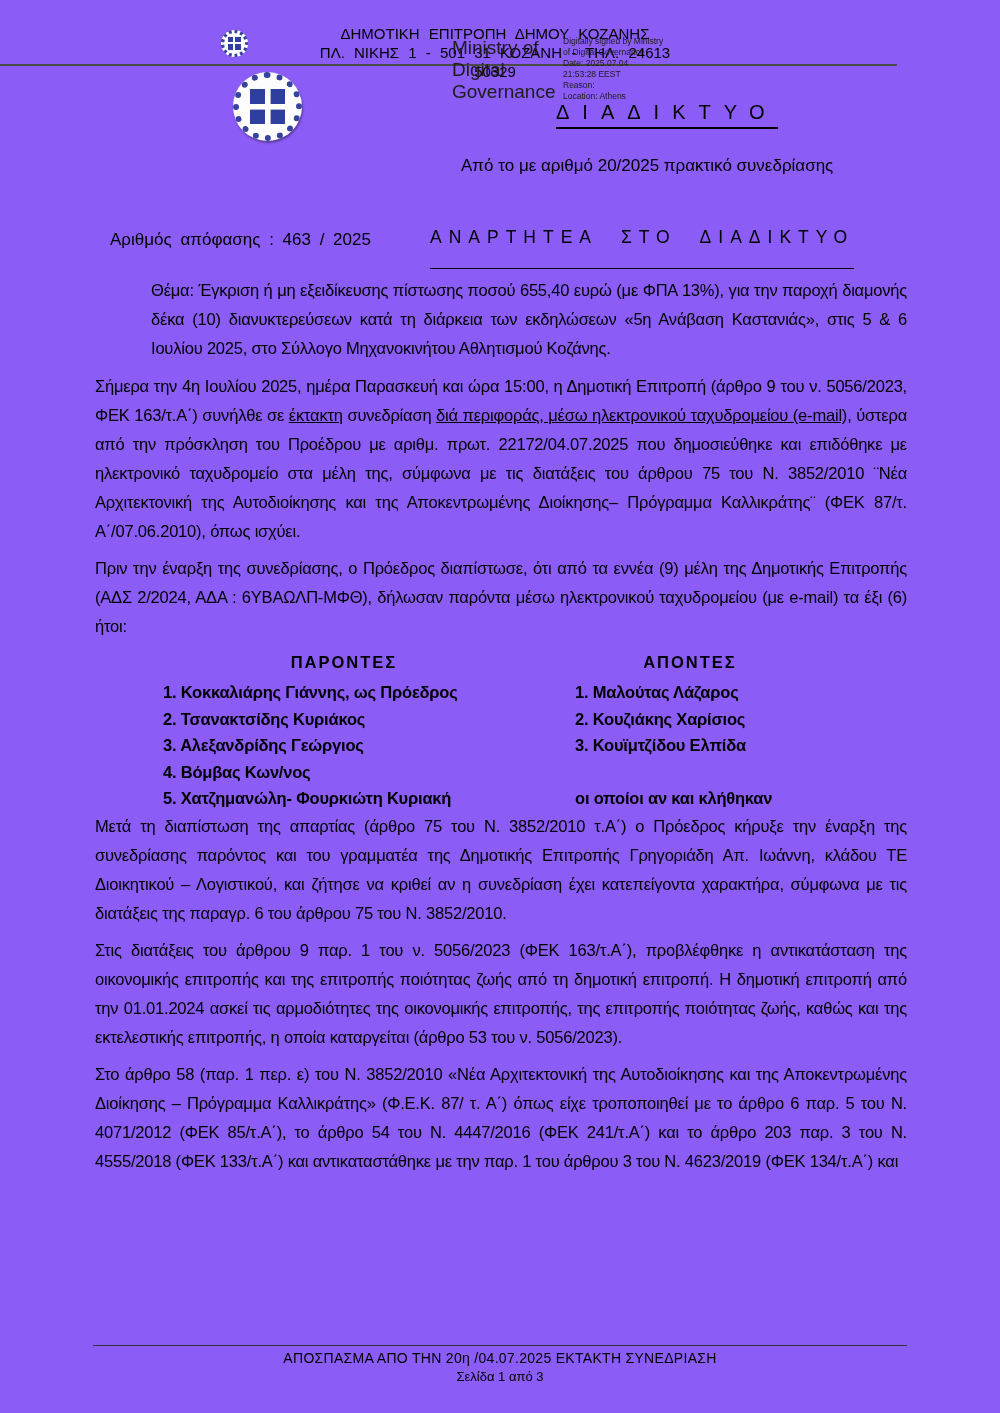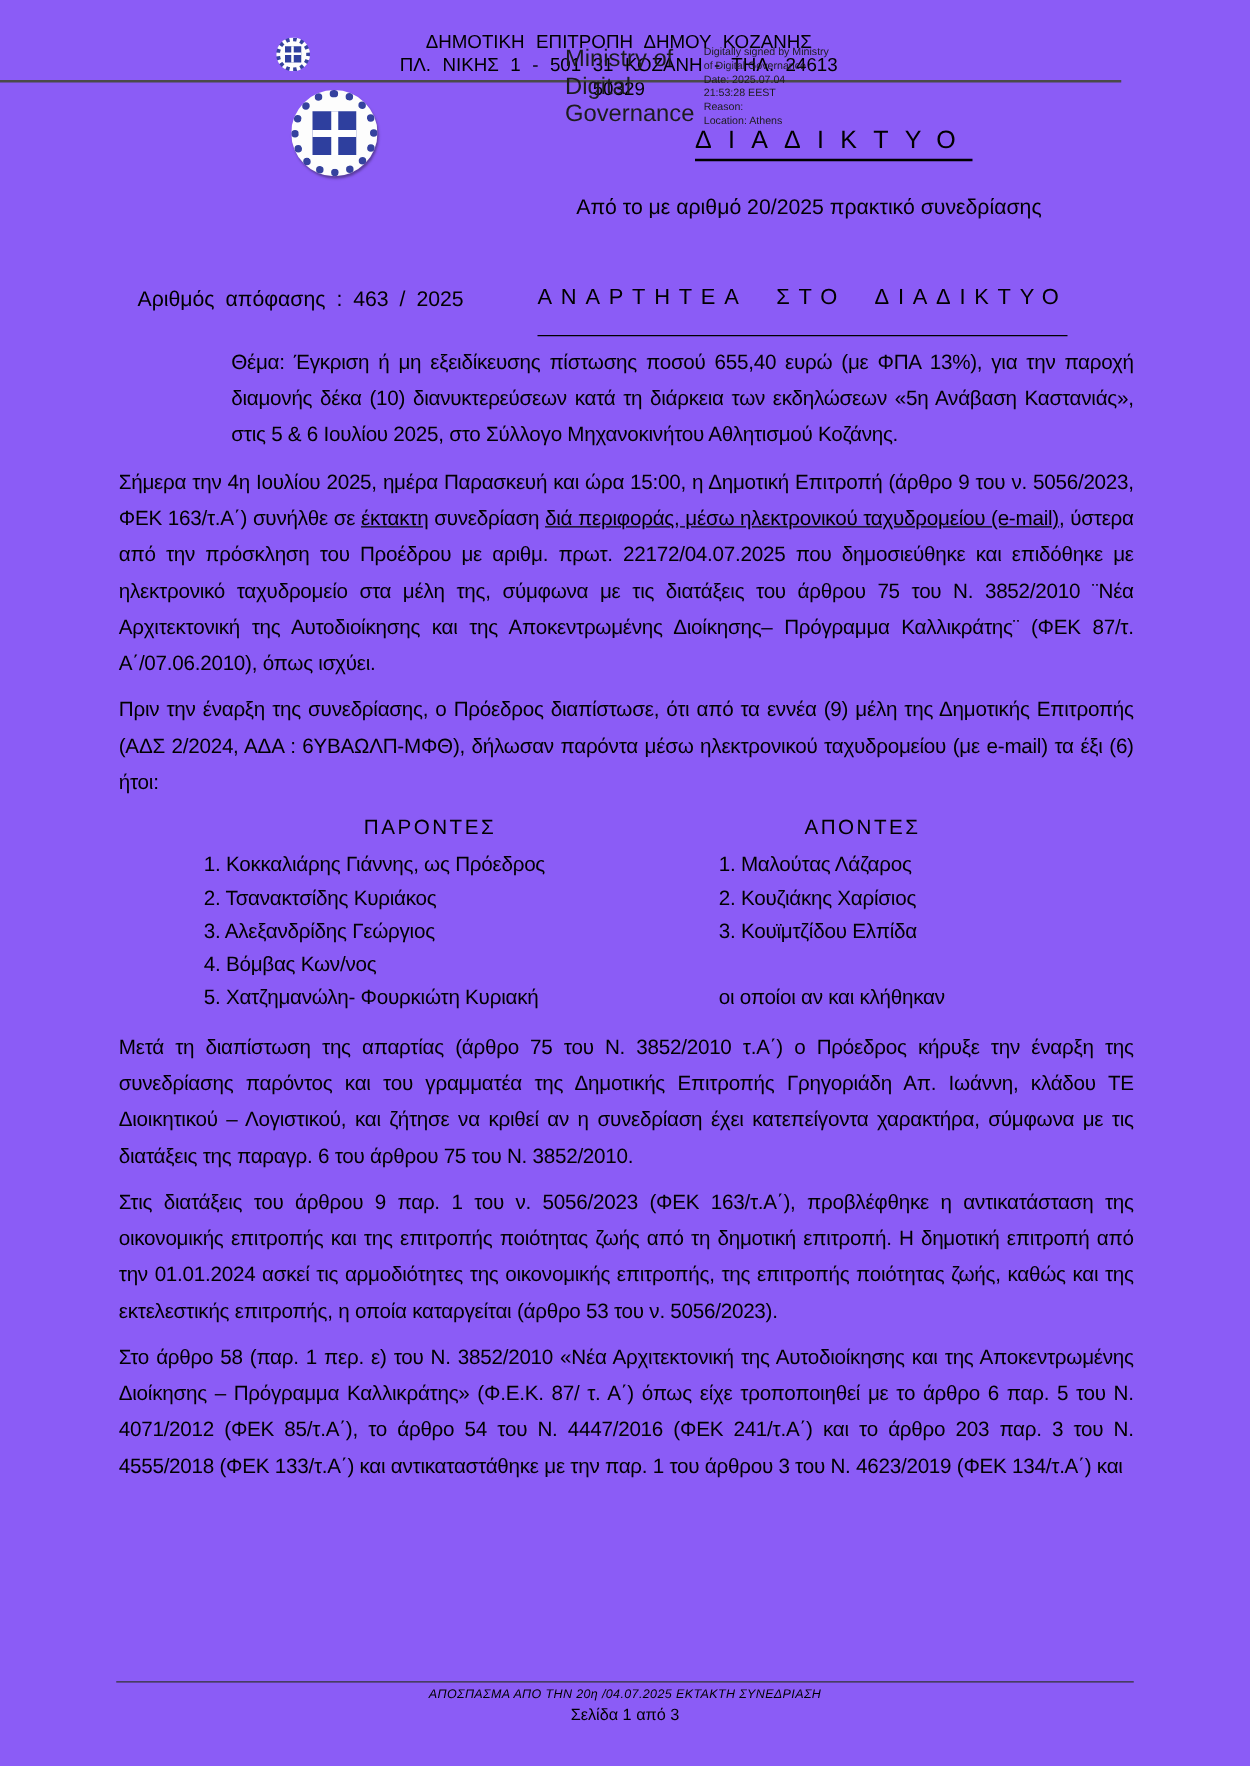--- a/index.html
+++ b/index.html
@@ -36,35 +36,35 @@
   .extract{position:absolute;left:461px;top:156px;width:450px;font-size:17px;}
 
   .decision-num{position:absolute;left:110px;top:230px;font-size:17px;word-spacing:4px;text-align:right;}
   .anartitea{position:absolute;left:430px;top:227px;font-size:17.5px;letter-spacing:7px;word-spacing:12px;
     border-bottom:1.5px solid #000;padding-bottom:20px;white-space:nowrap;}
 
   
   .content{position:absolute;left:95px;top:276px;width:812px;
     font-size:16.5px;line-height:29px;text-align:justify;letter-spacing:-0.2px;}
   .para{margin:0 0 8px 0;}
-  .subject{margin-left:90px;margin-bottom:9px;}
+  .subject{margin-left:56px;margin-bottom:9px;}
   .u{text-decoration:underline;}
 
   .att-headers{display:flex;letter-spacing:2px;margin:2px 0 4px 0;line-height:26px;}
   .att-h-present{width:362px;margin-left:68px;text-align:center;}
   .att-h-absent{width:230px;margin-left:50px;text-align:center;}
   .att-row{display:flex;line-height:26.5px;}
   .att-left{width:362px;margin-left:68px;}
   .att-right{width:290px;margin-left:50px;}
-  .att-block{margin-bottom:12px;}
+  .att-block{font-weight:bold;}
 
   
   .footer{position:absolute;left:93px;top:1345px;width:814px;text-align:center;}
   .footer-rule{border-top:1.5px solid #333;height:0;margin-bottom:4px;}
-  .footer-line1{font-size:10px;letter-spacing:0.3px;font-style:italic;}
+  .footer-line1{font-size:14px;letter-spacing:0.3px;}
   .footer-line2{font-size:13px;margin-top:3px;}
 </style>
 </head>
 <body>
 
 <div class="page">
 
   <div class="emblem emblem-sm">
     <div class="emblem-core"></div>
   </div>

